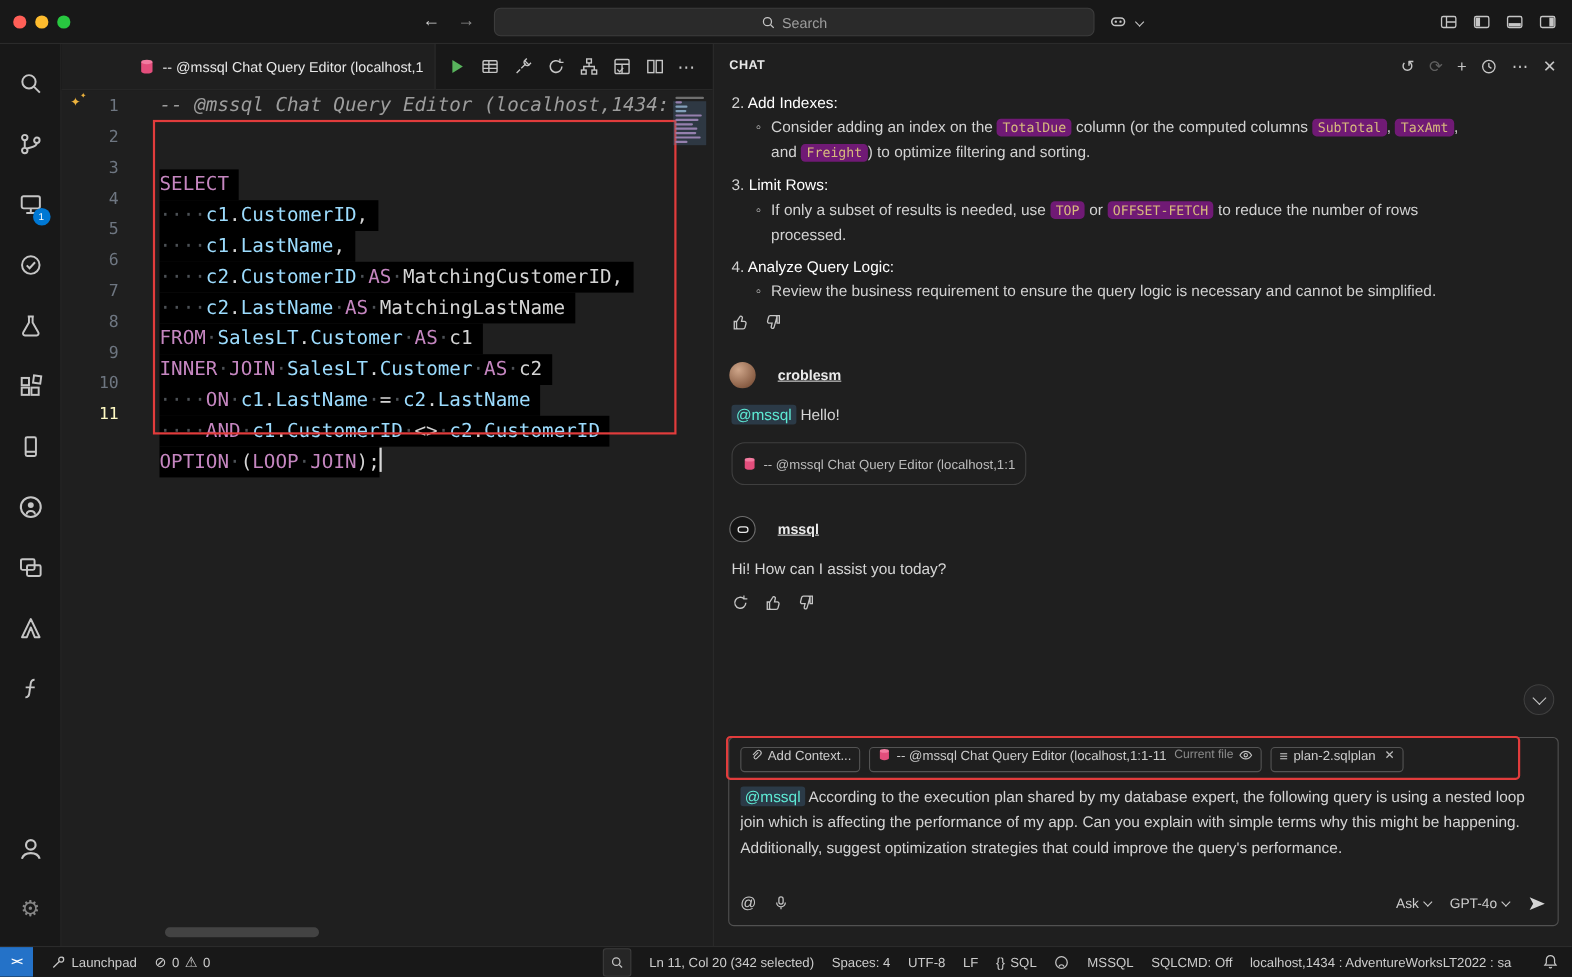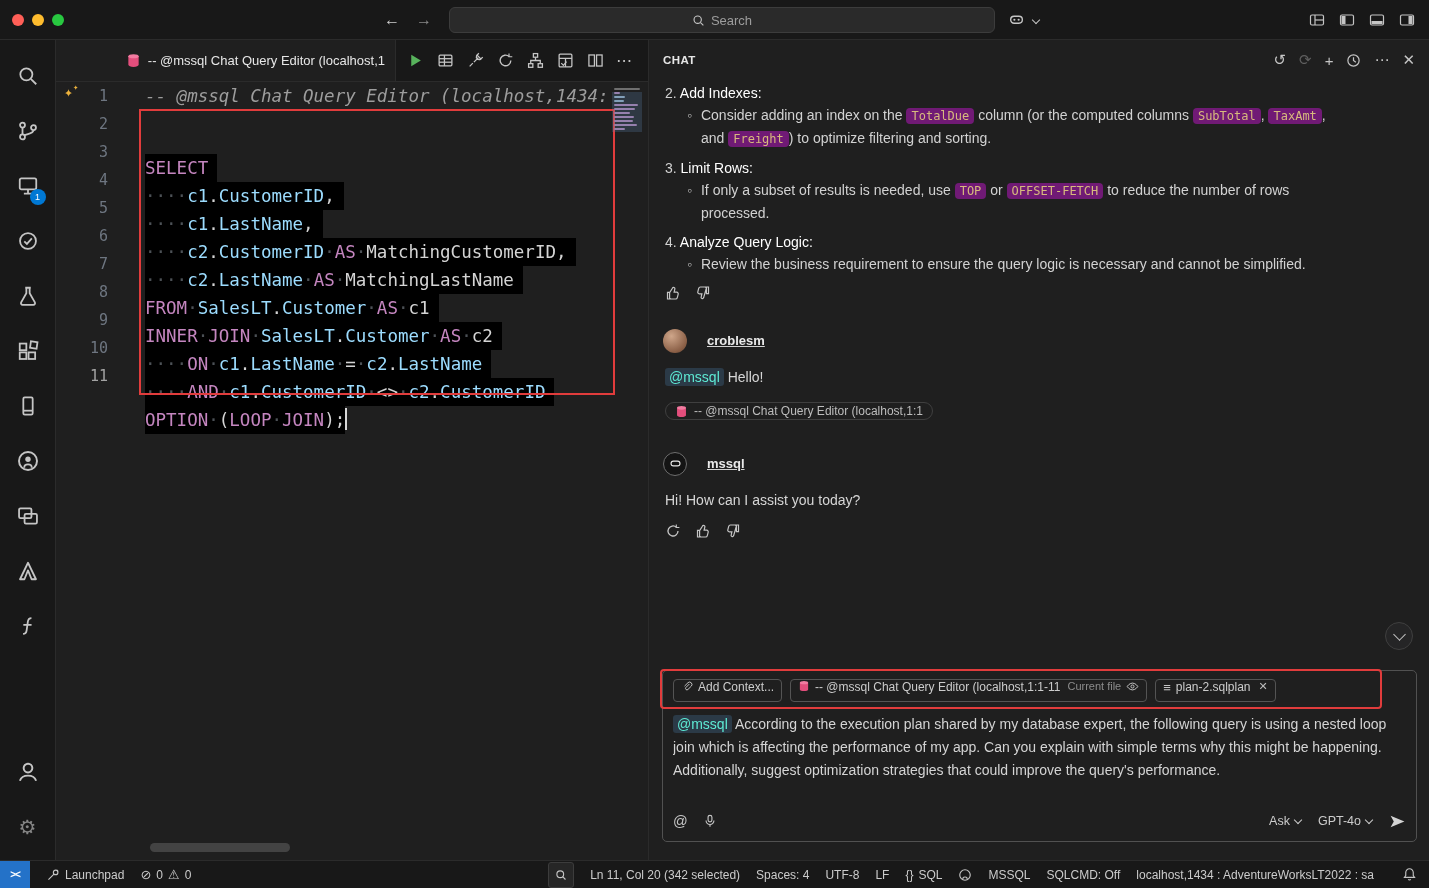--- a/index.html
+++ b/index.html
@@ -46,21 +46,21 @@
   .editor-actions { display:flex; align-items:center; gap:12px; margin-left:10px; }
   .editor-actions .icon { width:18px; }
   .more-glyph { font-size:16px; color:#c5c5c5; letter-spacing:1px; }
 
   .editor-body { flex:1; position:relative; overflow:hidden;
                  font-family:"DejaVu Sans Mono","Liberation Mono",monospace; }
   .sparkle { position:absolute; left:8px; top:0px; color:#ecb23d; font-size:15px; }
   .sparkle small { font-size:9px; vertical-align:7px; }
   .gutter { position:absolute; left:0; top:0; width:60px; text-align:right; }
   .gutter .ln { height:28px; line-height:28px; font-size:15px; color:#6e7681; padding-right:8px; }
-  .gutter .ln.active { color:#a3a3a3; }
+  .gutter .ln.active { color:#fef9c3; }
   .code { position:absolute; left:60px; top:0; right:0; }
   .code-line { height:28px; line-height:28px; padding-left:29px; font-size:17.5px; white-space:pre; }
   .sel { background:#000000; display:inline-block; height:28px;margin-top:44px; }
   .sel-ext::after { content:""; display:inline-block; width:9px; }
   .tk-cm { color:#9d9d9d; font-style:italic; }
   .tk-kw { color:#c586c0; }
   .tk-id { color:#9cdcfe; }
   .tk-al { color:#d4d4d4; }
   .tk-pn { color:#d4d4d4; }
   .tk-ws { color:rgba(200,212,225,0.38); }
@@ -94,21 +94,21 @@
                font-family:"DejaVu Sans Mono","Liberation Mono",monospace; font-size:12px; white-space:nowrap; }
   .feedback-row { display:flex; gap:14px; margin:10px 0 0 2px; }
   .msg-block { margin-top:28px; }
   .msg-head { display:flex; align-items:center; gap:20px;text-decoration:underline; }
   .avatar { width:24px; height:24px; border-radius:50%; flex:none; }
   .avatar.user { background:radial-gradient(circle at 35% 30%, #cfa68a, #8a5f46 70%, #5f3f2d); }
   .avatar.bot { background:#141414; border:1px solid #6e6e6e; display:flex; align-items:center; justify-content:center; }
   .msg-name { font-size:13px; font-weight:700; color:#eaeaea; }
   .msg-text { margin:13px 0 0 2px; color:#d6d6d6; }
   .mention { background:rgba(86,156,214,0.22); color:#5eead4; border-radius:3px; padding:1px 4px; }
-  .attach-pill { display:inline-flex; align-items:center; gap:6px; margin:14px 0 0 2px; height:18px;
+  .attach-pill { display:inline-flex; align-items:center; gap:6px; margin:14px 0 0 2px; height:39px;
                  border:1px solid #3f3f3f; border-radius:12px; padding:0 9px; font-size:12px; color:#bdbdbd; }
   .actions-row { display:flex; gap:14px; margin:12px 0 0 2px; }
 
   .scroll-down { position:absolute; right:16px; top:582px; width:28px; height:28px; border-radius:50%;
                  background:#252526; border:1px solid #3f3f3f; display:flex; align-items:center;
                  justify-content:center; color:#c5c5c5; }
 
   .input-box { flex:none; margin:0 12px 18px 13px; height:172px; border:1px solid #515151; border-radius:5px;
                background:#1f1f1f; position:relative; padding:6px 10px 4px 10px; display:flex; flex-direction:column; }
   .context-row { display:flex; gap:8px; align-items:center; height:26px; flex:none; }

